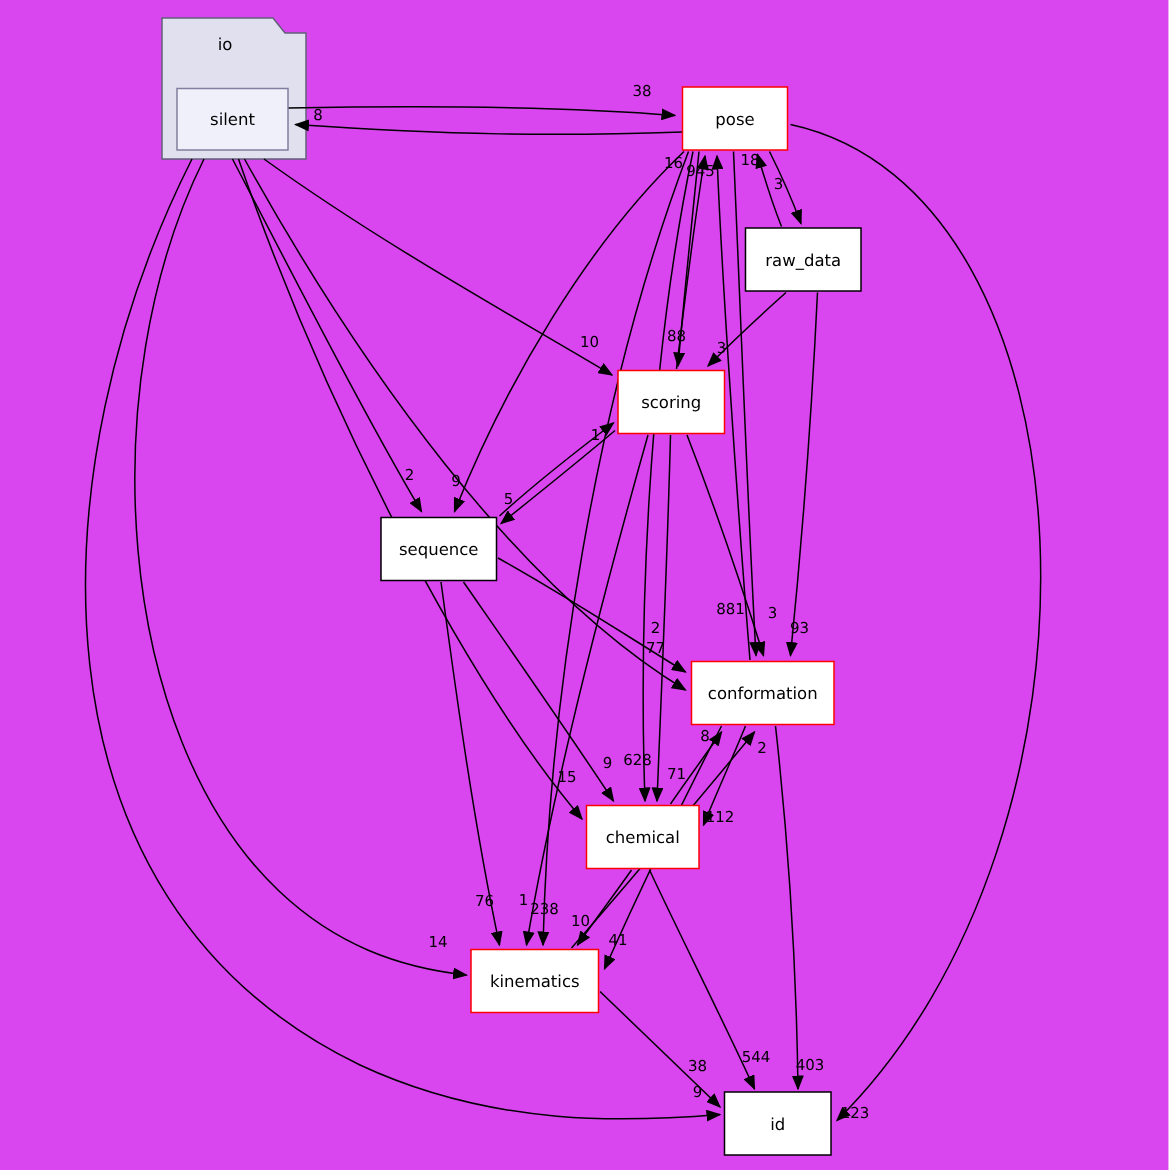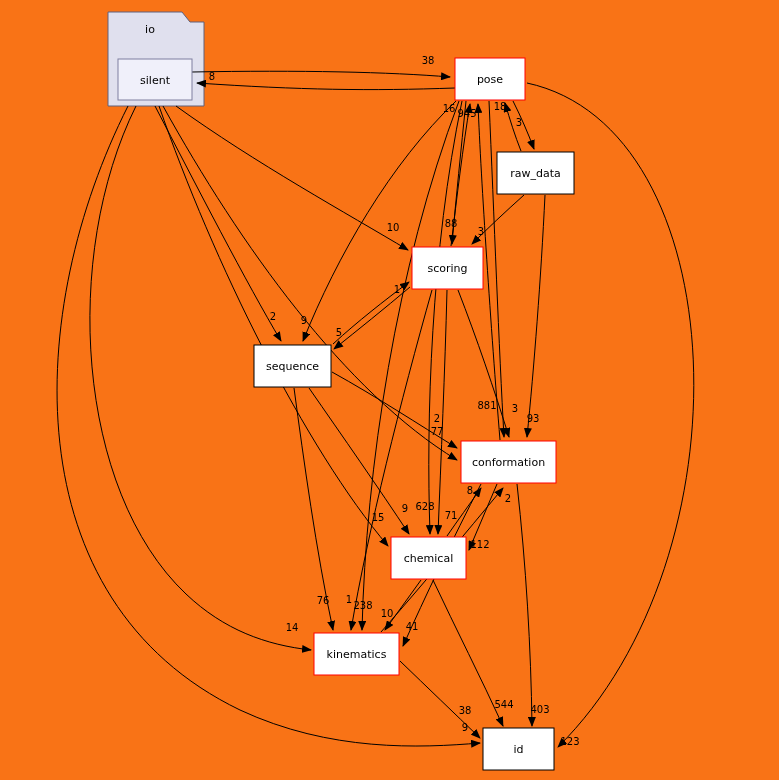--- a/index.html
+++ b/index.html
@@ -4,21 +4,21 @@
 <style>
   html, body {
     margin: 0;
     padding: 0;
     background: #ffffff;
   }
   #stage {
     position: relative;
     width: 779px;
     height: 780px;
-    background: #f97316;
+    background: #d946ef;
     overflow: hidden;
   }
   svg {
     display: block;
     font-family: "DejaVu Sans", "Liberation Sans", sans-serif;
   }
   .edge {
     fill: none;
     stroke-width: 1;
   }

